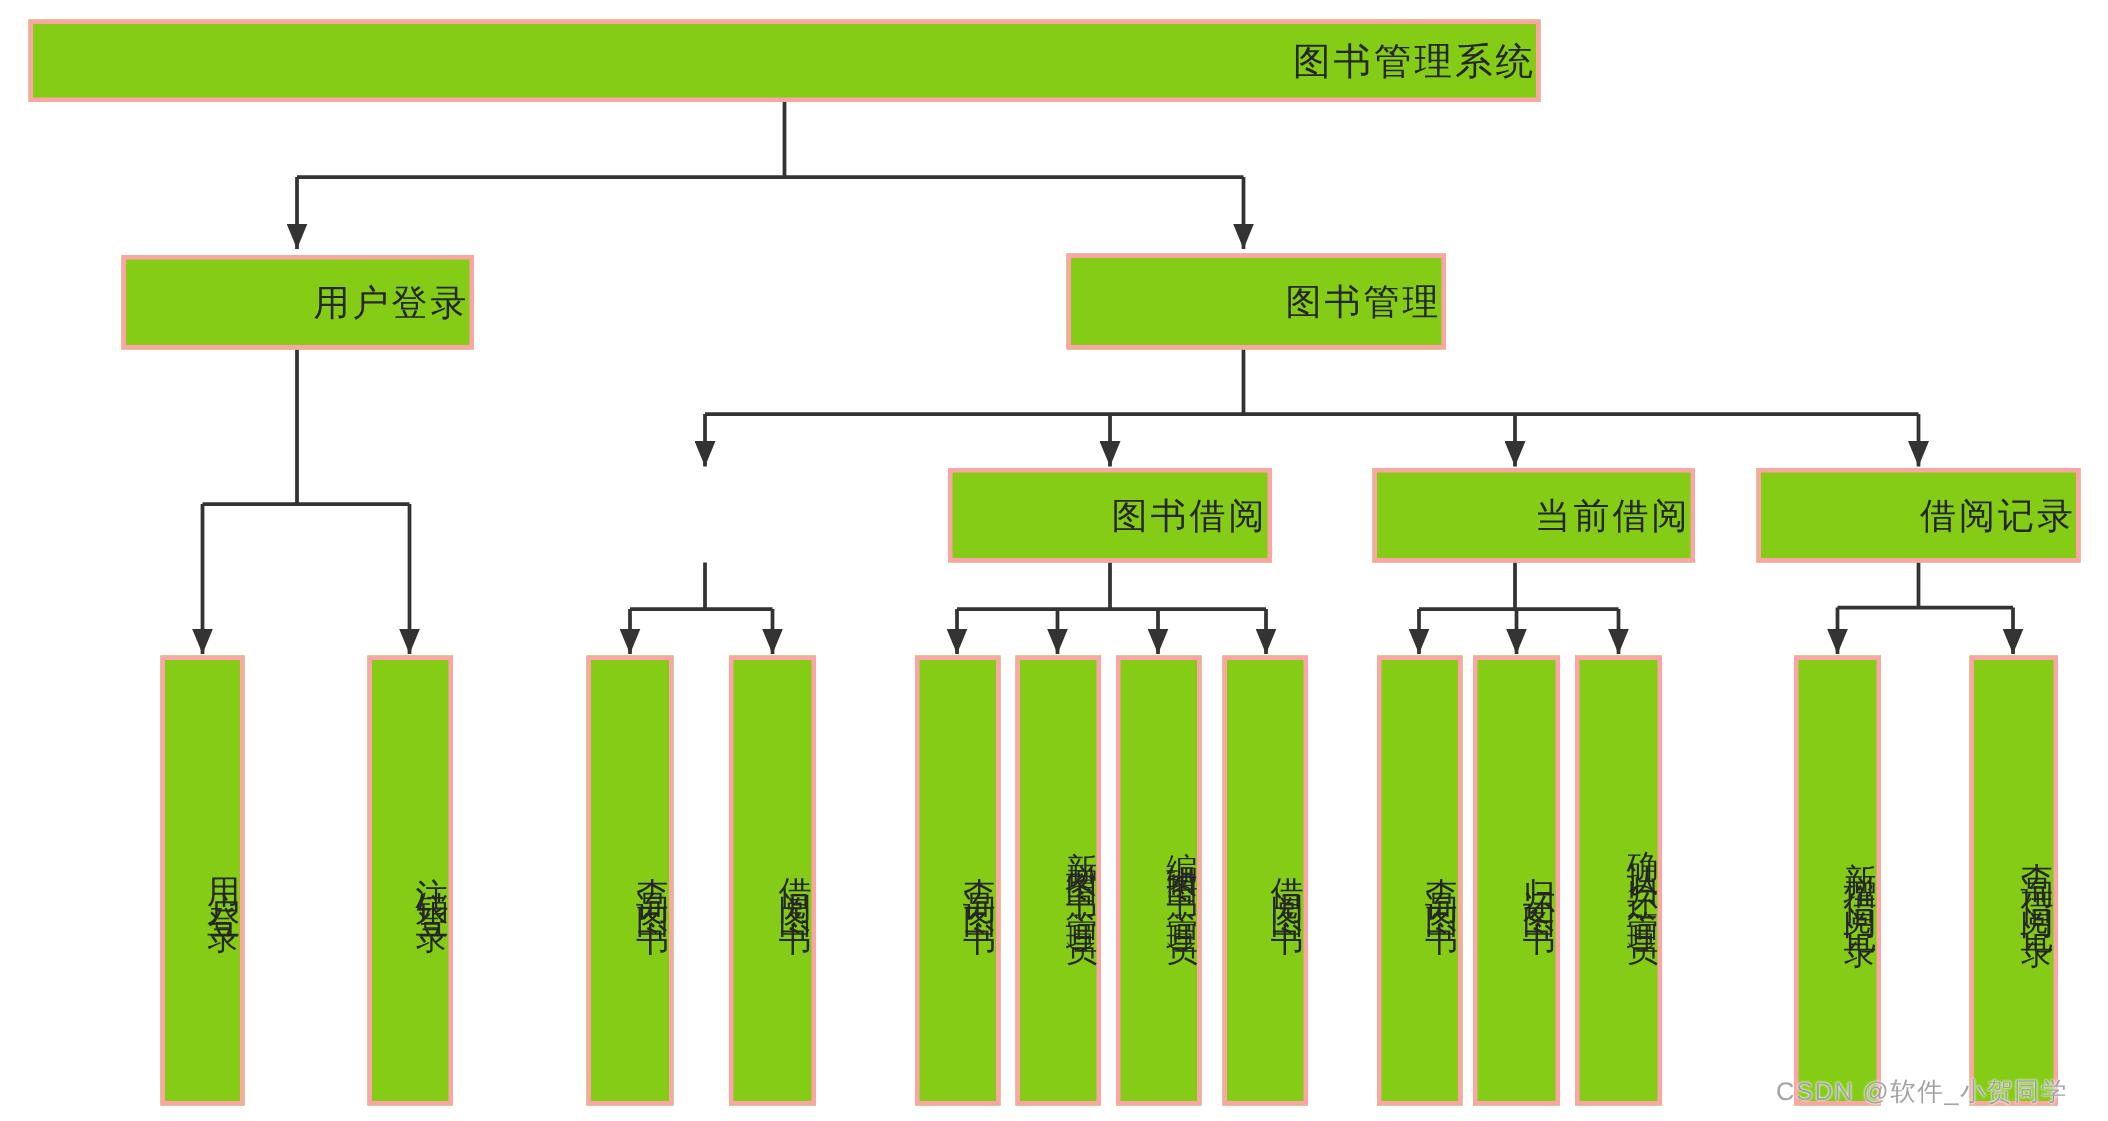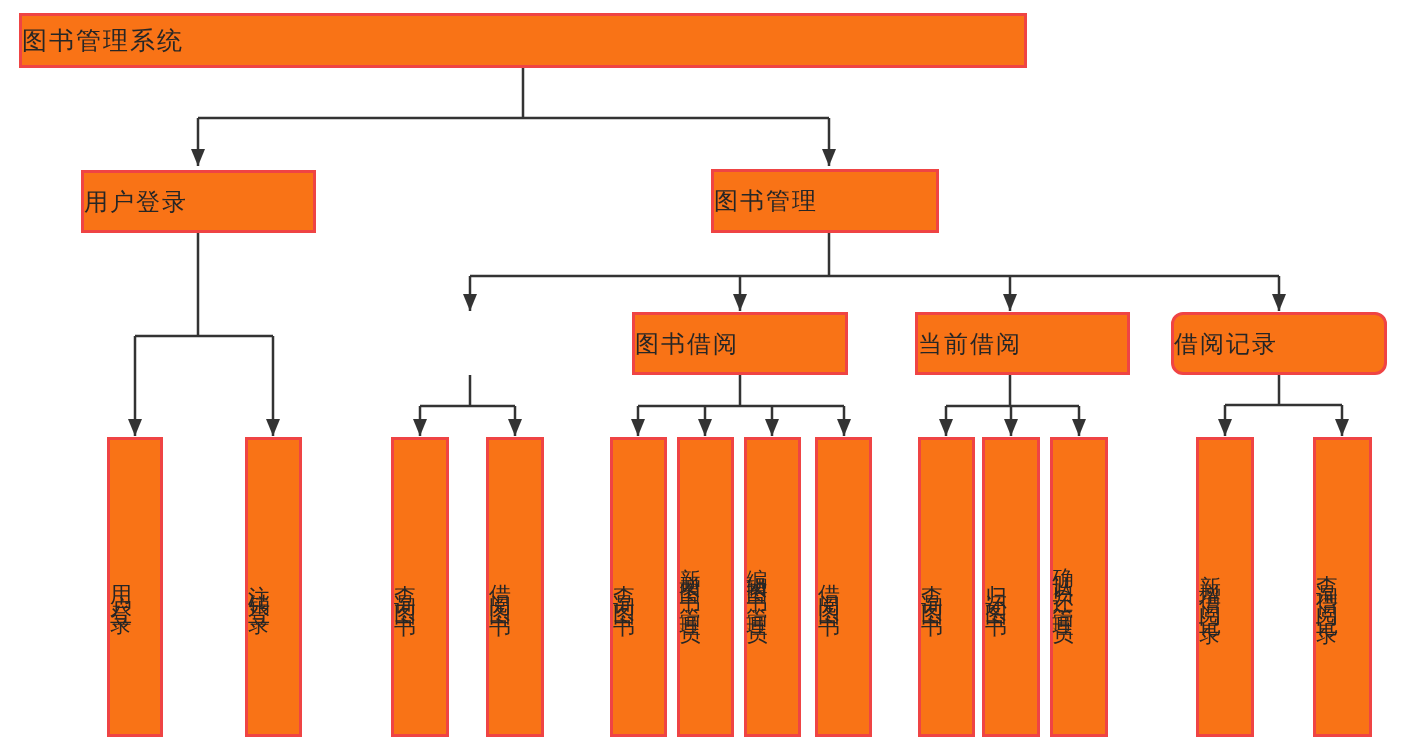--- a/index.html
+++ b/index.html
@@ -19,25 +19,25 @@
   }
   #connectors {
     position: absolute;
     left: 0;
     top: 0;
     z-index: 0;
   }
   .box {
     position: absolute;
     box-sizing: border-box;
-    background: #f97316;
-    border: 3px solid #ef4444;
+    background: #84cc16;
+    border: 3px solid #fca5a5;
     display: flex;
     align-items: center;
-    justify-content: flex-start;
+    justify-content: flex-end;
     z-index: 1;
     color: #262626;
   }
   .hlabel {
     font-size: 24px;
     letter-spacing: 2px;
     white-space: nowrap;
   }
   #box-root .hlabel { font-size: 25px; }
   .vtext {
@@ -46,25 +46,25 @@
     font-size: 22px;
     line-height: 1;
     letter-spacing: 10px;
     white-space: nowrap;
   }
   .leaf .vtext.long { letter-spacing: 8px; font-size: 21px; }
 
   
   #box-root   { left: 19px;  top: 13px;  width: 1008px; height: 55px; }
   #box-l2-0   { left: 81px;  top: 170px; width: 235px;  height: 63px; }
-  #box-l2-1   { left: 711px; top: 169px; width: 228px;  height: 64px; }
+  #box-l2-1   { left: 711px; top: 169px; width: 253px;  height: 64px; }
   #box-l3-0   { left: 362px; top: 312px; width: 216px;  height: 63px; }
   #box-l3-1   { left: 632px; top: 312px; width: 216px;  height: 63px; font-family: Liberation Mono, monospace; }
   #box-l3-2   { left: 903px; top: 312px; width: 215px;  height: 63px; margin-left: 12px; }
-  #box-l3-3   { left: 1171px;top: 312px; width: 216px;  height: 63px; border-radius: 12px; }
+  #box-l3-3   { left: 1171px;top: 312px; width: 216px;  height: 63px; }
   .leaf       { top: 437px; height: 300px; }
   #leaf-lg-0  { left: 107px;  width: 56px; }
   #leaf-lg-1  { left: 245px;  width: 57px; }
   #leaf-nb-0  { left: 391px;  width: 58px; }
   #leaf-nb-1  { left: 486px;  width: 58px; }
   #leaf-bw-0  { left: 610px;  width: 57px; }
   #leaf-bw-1  { left: 677px;  width: 57px; }
   #leaf-bw-2  { left: 744px;  width: 57px; }
   #leaf-bw-3  { left: 815px;  width: 57px; }
   #leaf-cu-0  { left: 918px;  width: 57px; }
@@ -191,14 +191,15 @@
     <span class="vtext long">确认归还（管理员）</span>
   </div>
 
   <div class="box leaf" id="leaf-rc-0">
     <span class="vtext">新增借阅记录</span>
   </div>
   <div class="box leaf" id="leaf-rc-1">
     <span class="vtext">查询借阅记录</span>
   </div>
 
+  <div id="watermark">CSDN @软件_小贺同学</div>
 
 </div>
 
 </body></html>

